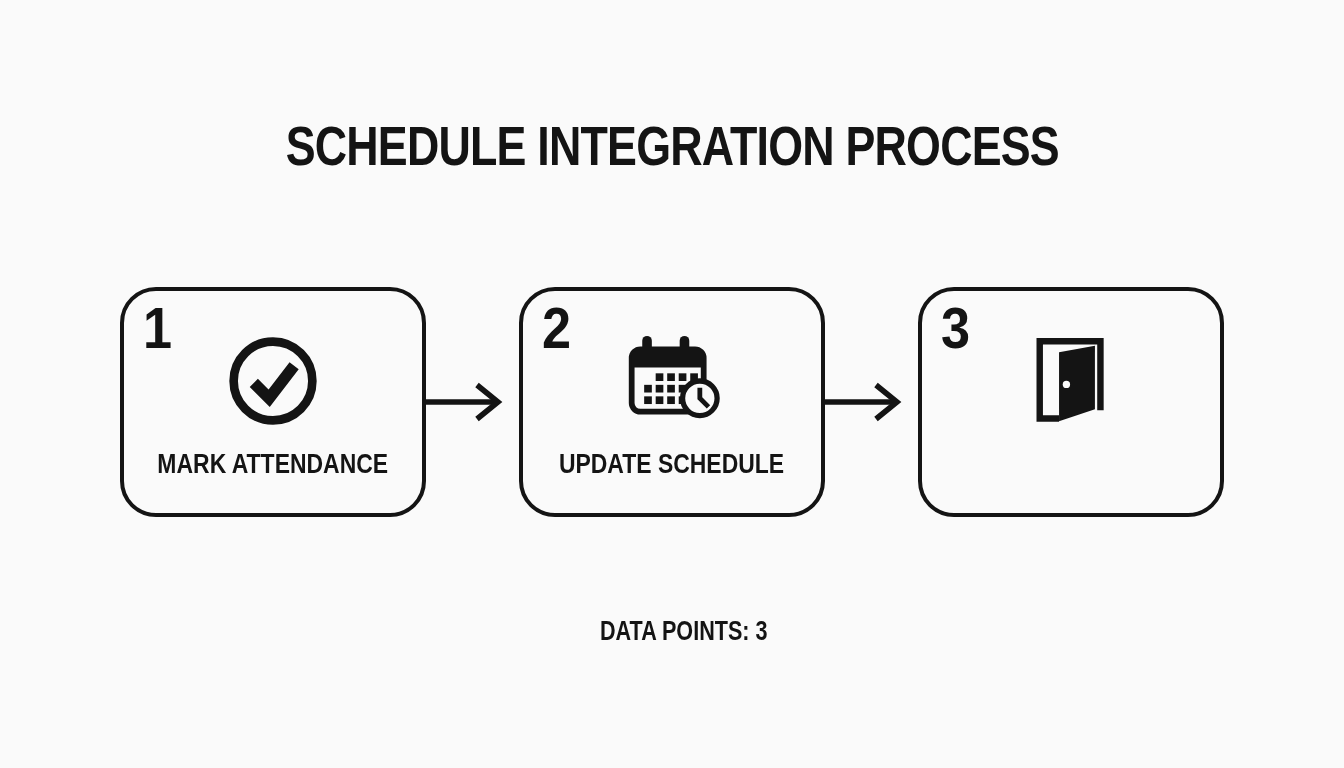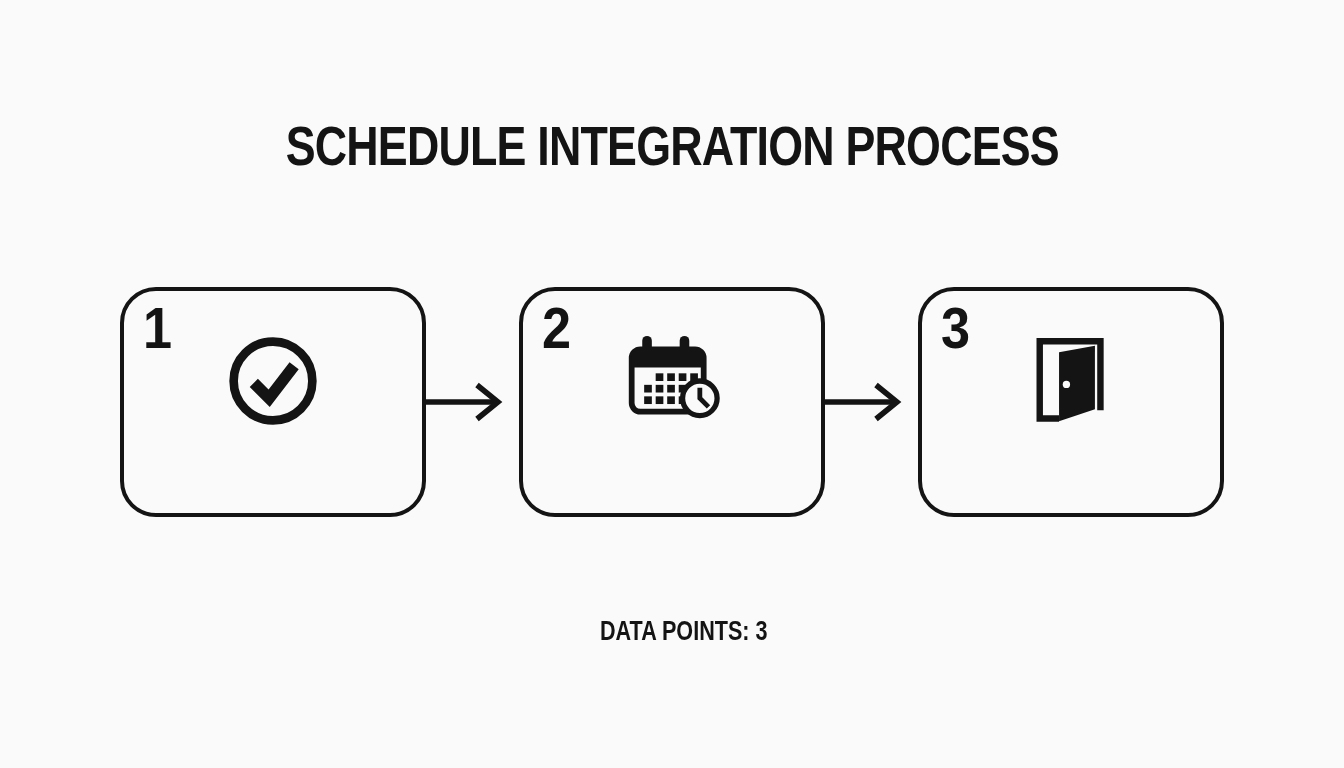--- a/index.html
+++ b/index.html
@@ -119,20 +119,23 @@
   <div class="flow">
 
     <div class="step-box">
       <span class="step-num">1</span>
       <div class="step-icon">
         <svg width="96" height="96" viewBox="0 0 100 100" aria-hidden="true">
           <circle cx="50" cy="50" r="41" fill="none" stroke="#141414" stroke-width="9"></circle>
           <path d="M30 52 L46 68 L72 34" fill="none" stroke="#141414" stroke-width="12" stroke-linecap="butt" stroke-linejoin="miter"></path>
         </svg>
       </div>
+      <div class="step-label">
+        <span class="squeeze">MARK ATTENDANCE</span>
+      </div>
     </div>
 
     <div class="flow-arrow">
       <svg width="93" height="44" viewBox="0 0 93 44" aria-hidden="true">
         <path d="M0 22 H70" stroke="#141414" stroke-width="5.5" fill="none"></path>
         <path d="M51 5 L72 22 L51 39" stroke="#141414" stroke-width="5.5" fill="none" stroke-linejoin="miter" stroke-linecap="butt"></path>
       </svg>
     </div>
 
     <div class="step-box">
@@ -160,20 +163,23 @@
 
           <rect x="26" y="66" width="8" height="8" fill="#141414"></rect>
           <rect x="38" y="66" width="8" height="8" fill="#141414"></rect>
           <rect x="50" y="66" width="8" height="8" fill="#141414"></rect>
           <rect x="62" y="66" width="8" height="8" fill="#141414"></rect>
 
           <circle cx="84" cy="68" r="18" fill="#fafafa" stroke="#141414" stroke-width="5.5"></circle>
           <path d="M84 57 v11 l9 9" fill="none" stroke="#141414" stroke-width="5" stroke-linecap="butt"></path>
         </svg>
       </div>
+      <div class="step-label">
+        <span class="squeeze">UPDATE SCHEDULE</span>
+      </div>
     </div>
 
     <div class="flow-arrow">
       <svg width="93" height="44" viewBox="0 0 93 44" aria-hidden="true">
         <path d="M0 22 H70" stroke="#141414" stroke-width="5.5" fill="none"></path>
         <path d="M51 5 L72 22 L51 39" stroke="#141414" stroke-width="5.5" fill="none" stroke-linejoin="miter" stroke-linecap="butt"></path>
       </svg>
     </div>
 
     <div class="step-box">

